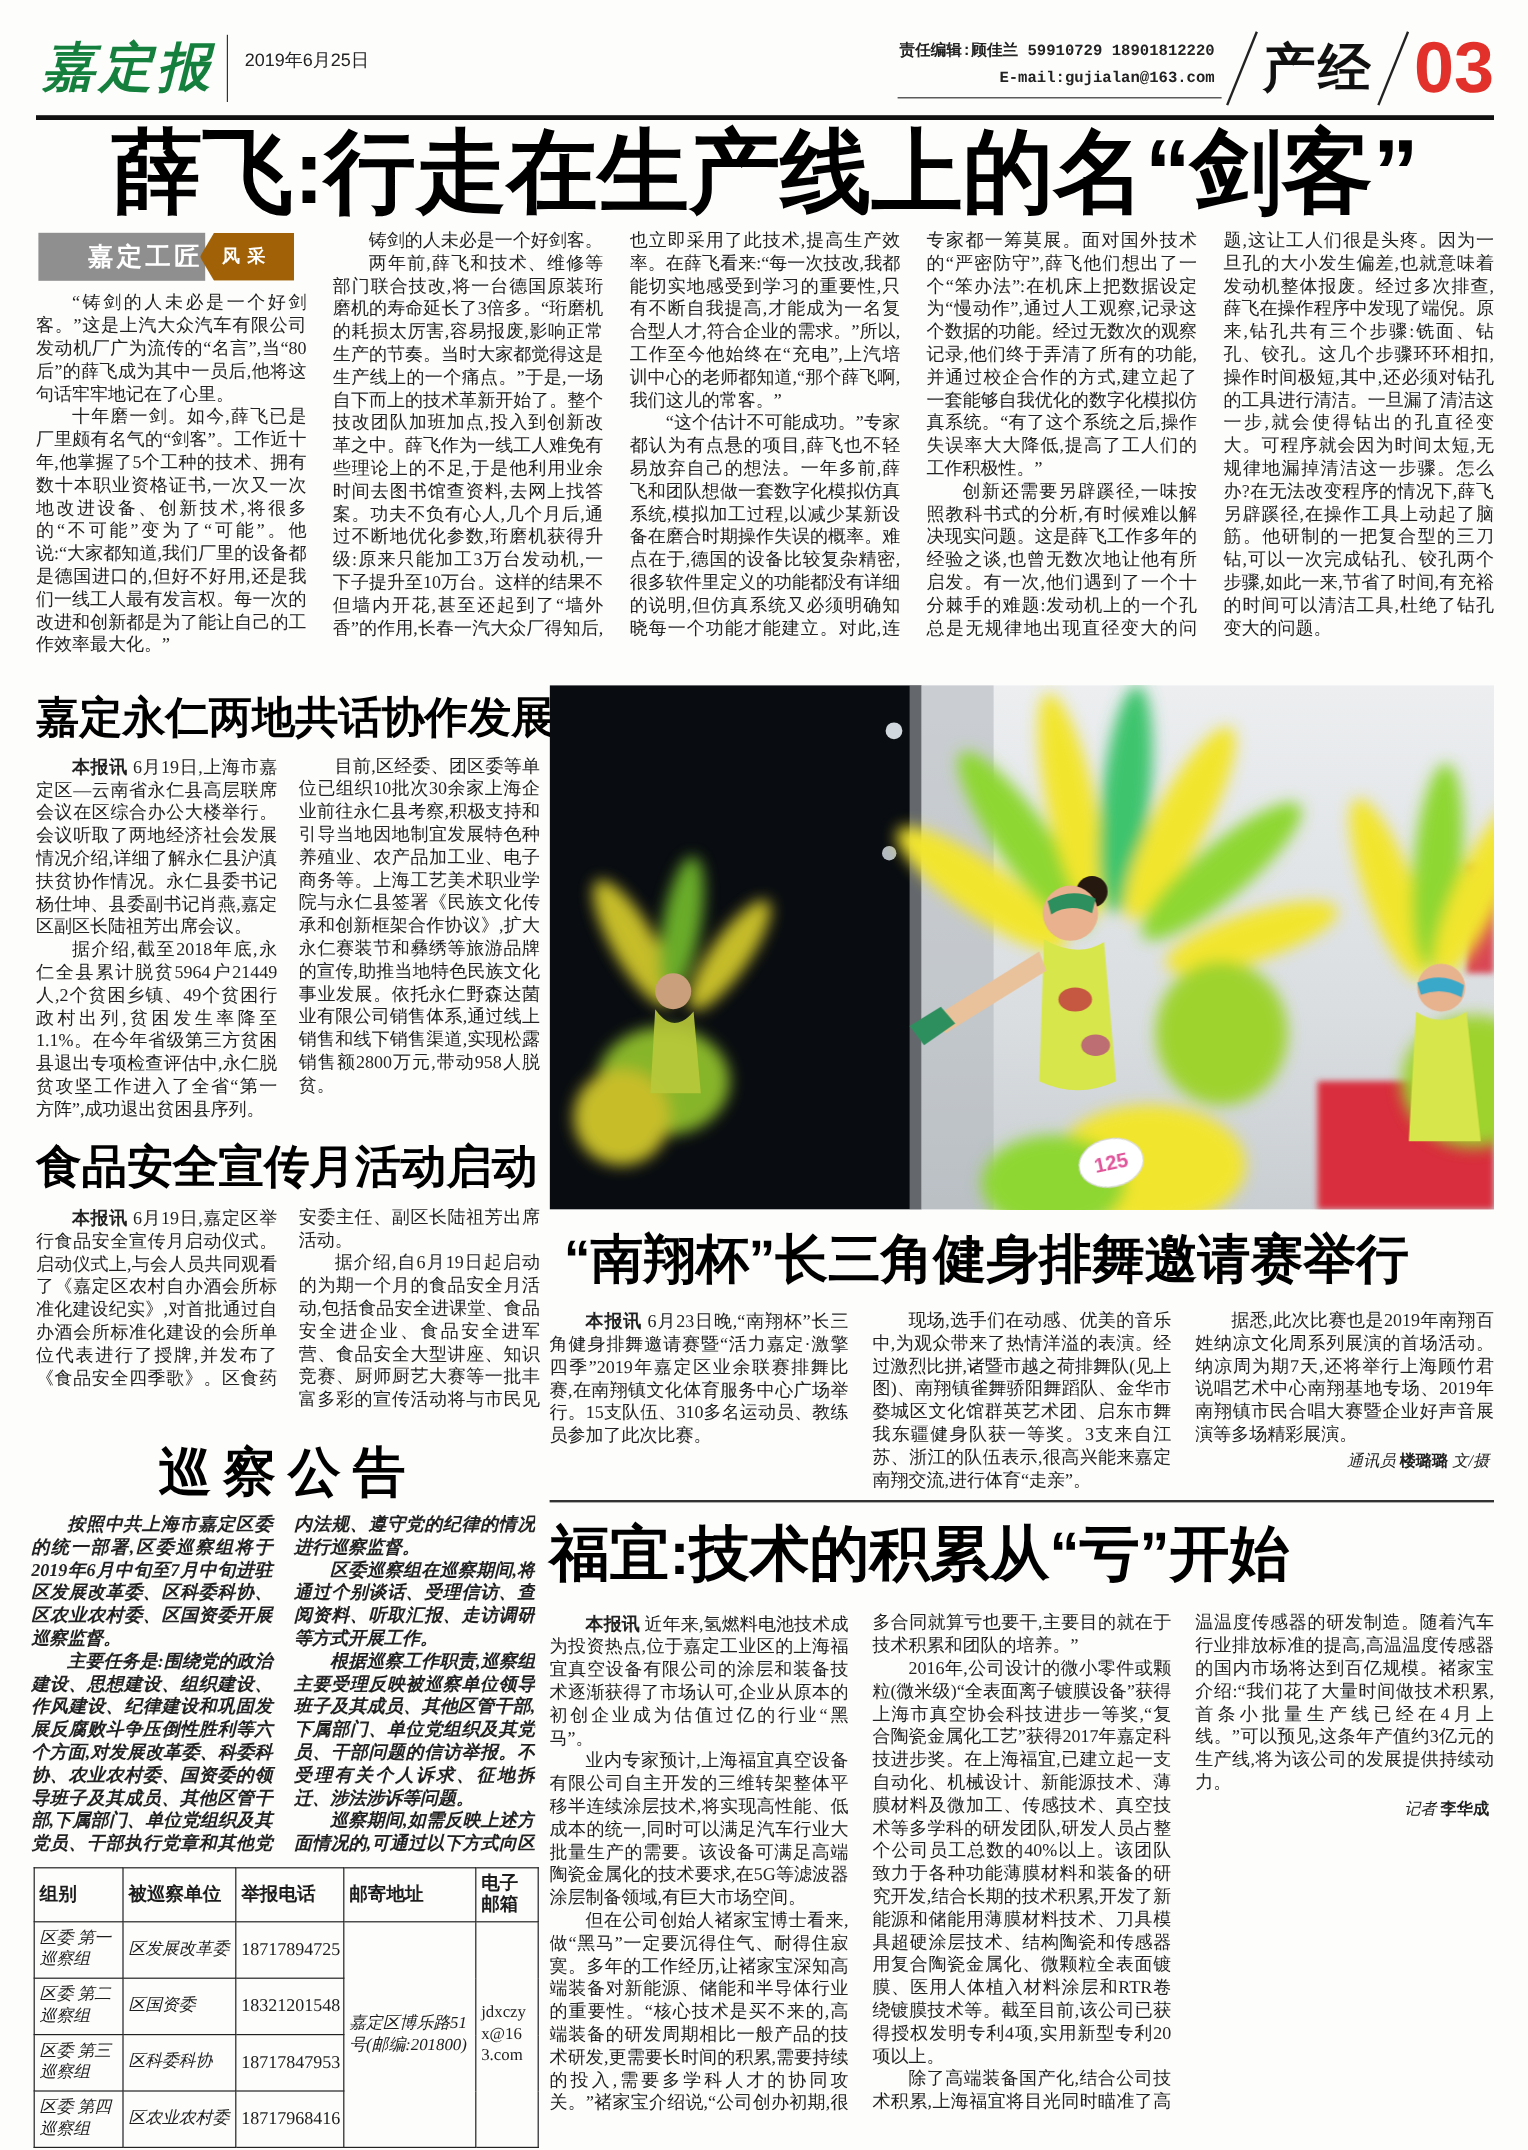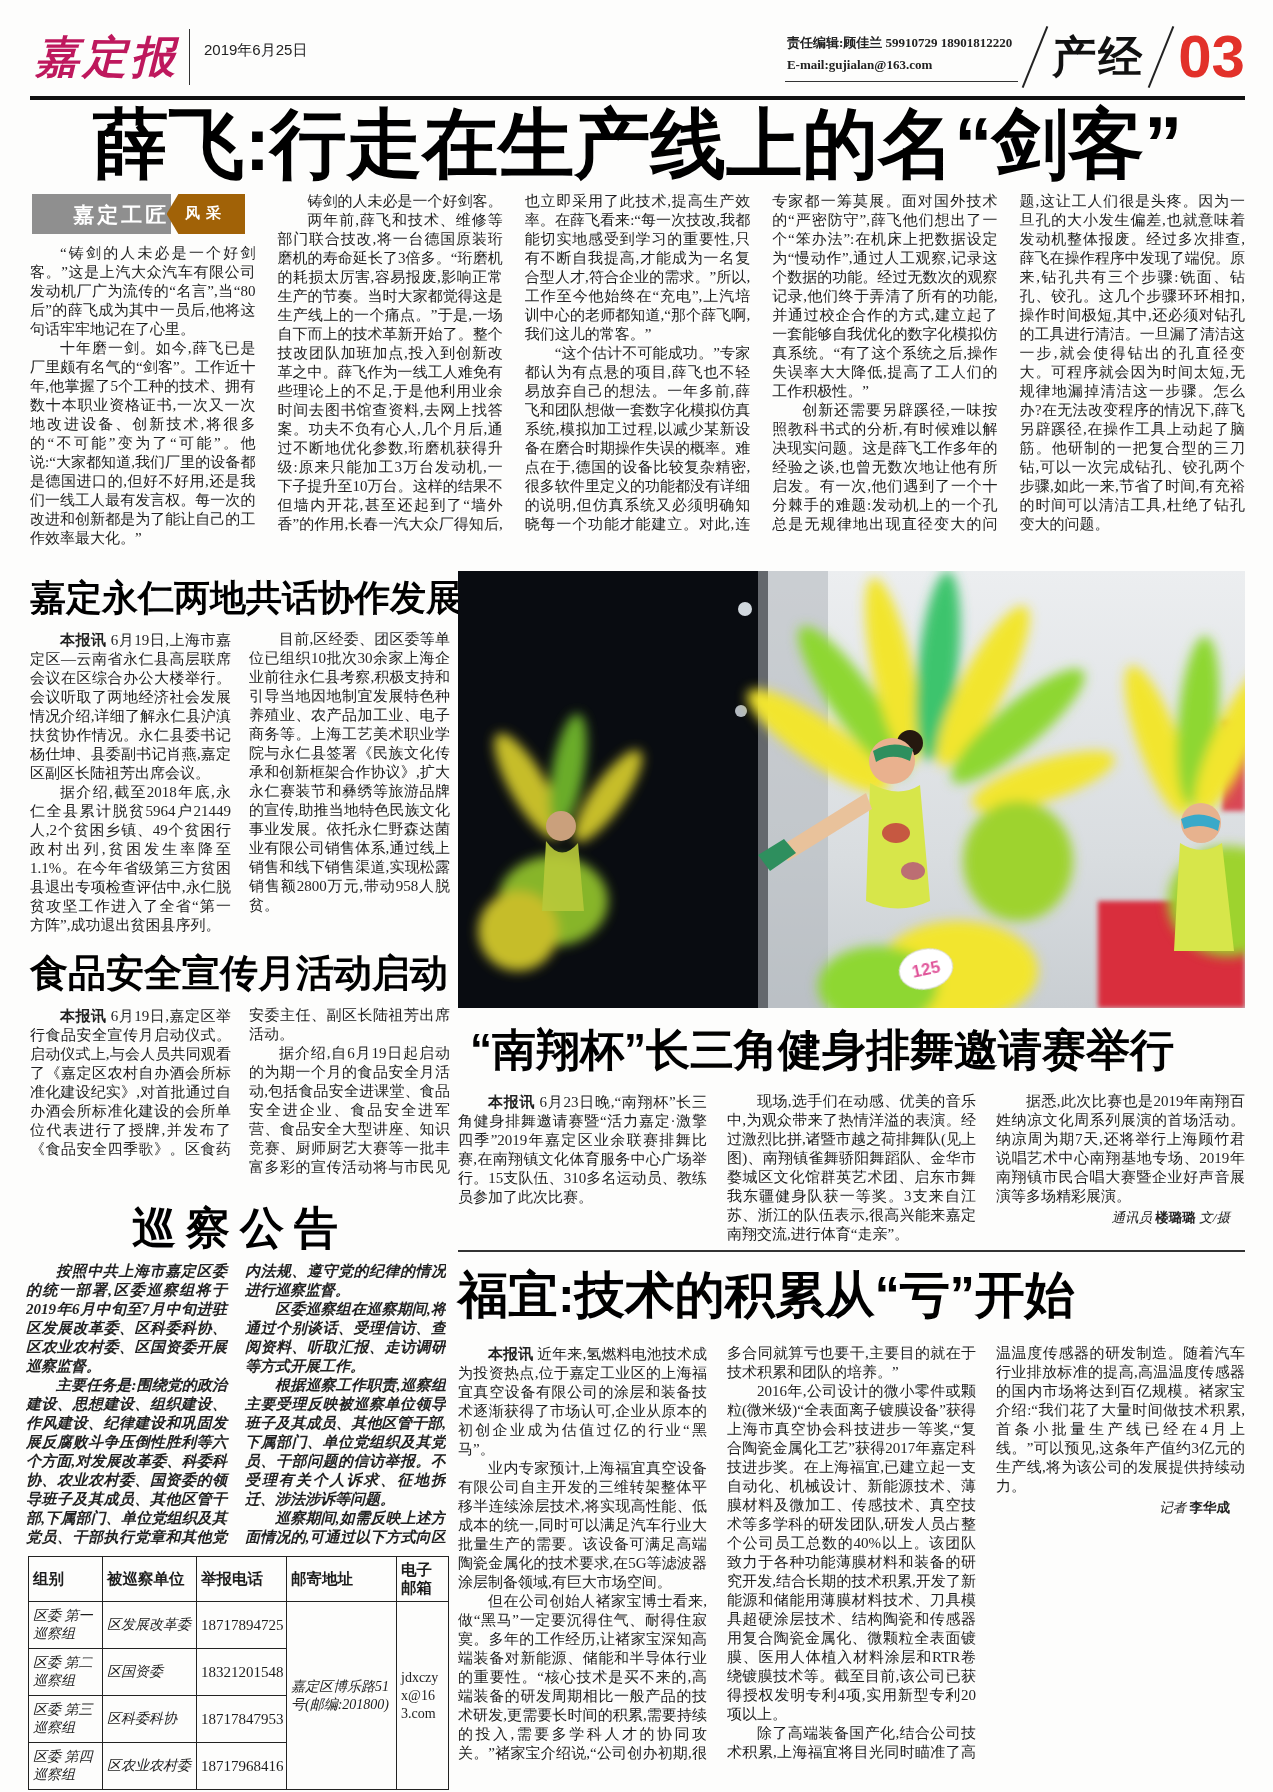--- a/index.html
+++ b/index.html
@@ -1,40 +1,40 @@
 <!DOCTYPE html>
 <html><head>
 <meta charset="utf-8">
 <style>
   html,body{margin:0;padding:0;background:#e8e8e8;}
   .page{position:relative;width:1273px;height:1792px;background:#fdfdfc;overflow:hidden;
         font-family:"Liberation Serif",serif;color:#1c1c1c;}
   
   .masthead{position:absolute;top:24px;left:35px;right:28px;height:66px;display:flex;align-items:center;}
   .logo{font-family:"DejaVu Serif",serif;font-style:italic;font-weight:700;font-size:44px;
-        color:#be185d;letter-spacing:4px;line-height:1;}
+        color:#15803d;letter-spacing:4px;line-height:1;}
   .logo-divider{width:1px;height:56px;background:#333;margin:0 14px 0 10px;}
   .issue-date{font-family:"Liberation Sans",sans-serif;font-size:15px;color:#222;margin-top:-14px;}
   .mast-right{margin-left:auto;display:flex;align-items:center;}
-  .contact{font-family:Liberation Serif, serif;font-size:13px;font-weight:700;color:#222;
-           text-align:left;border-bottom:1px solid #333;padding:0 6px 5px 2px;line-height:1.7;}
+  .contact{font-family:Liberation Mono, monospace;font-size:13px;font-weight:700;color:#222;
+           text-align:right;border-bottom:1px solid #333;padding:0 6px 5px 2px;line-height:1.7;}
   .slash{width:2px;height:66px;background:#222;transform:rotate(22deg);margin:0 16px;}
   .section-name{font-family:Liberation Sans, sans-serif;font-weight:700;font-size:44px;letter-spacing:2px;color:#111;}
   .page-number{font-family:"Liberation Sans",sans-serif;font-weight:900;font-size:60px;color:#e2312a;line-height:1;}
   .head-rule{position:absolute;top:96px;left:30px;width:1215px;height:4px;background:#111;}
   
   .headline-main{position:absolute;top:100px;left:30px;width:1215px;height:88px;
       font-family:"Liberation Sans",sans-serif;font-weight:900;font-size:76px;line-height:88px;
       color:#000;text-align:center;white-space:nowrap;letter-spacing:0px;}
   .headline-2{font-family:"Liberation Sans",sans-serif;font-weight:900;color:#000;white-space:nowrap;}
   
   .body-flow{column-fill:auto;overflow:hidden;text-align:justify;font-size:15px;line-height:19px;color:#222;}
   .para{margin:0;text-indent:2em;}
   .para b{font-family:"Liberation Sans",sans-serif;}
-  .byline{margin:2px 15px 0 0;text-align:right;font-style:italic;font-size:13.5px;}
+  .byline{margin:2px 4px 0 0;text-align:right;font-style:italic;font-size:13.5px;}
   .byline .nm{font-weight:700;font-style:normal;}
   
   .badge-row{display:flex;height:40px;margin:2px 10px 10px 2px;break-inside:avoid;}
   .badge-left{flex:1.25;background:#8f8f8f;color:#fff;display:flex;align-items:center;justify-content:center;
       font-family:"Liberation Sans",sans-serif;font-weight:700;font-size:21px;letter-spacing:3px;padding-left:40px;}
   .badge-right{flex:1;background:#a16207;margin-left:-4px;color:#fff;display:flex;align-items:center;justify-content:center;
       font-family:Liberation Mono, monospace;font-weight:900;font-size:15px;letter-spacing:6px;
       clip-path:polygon(15% 0,100% 0,100% 100%,15% 100%,0 50%);}
   
   .abs{position:absolute;}

